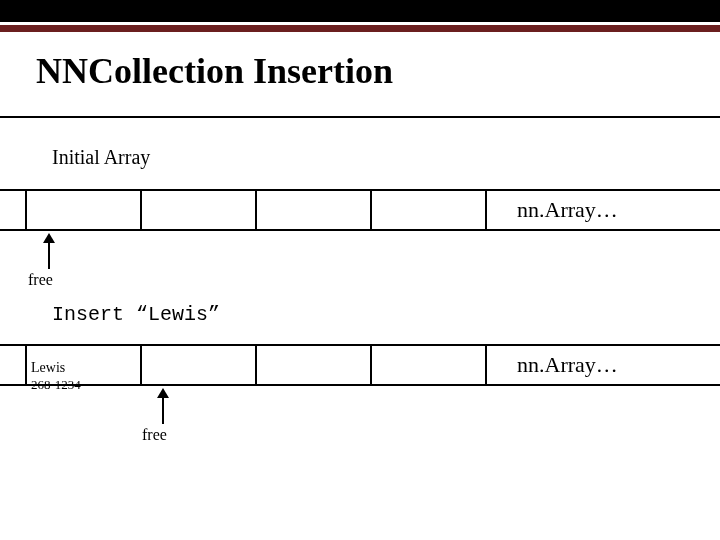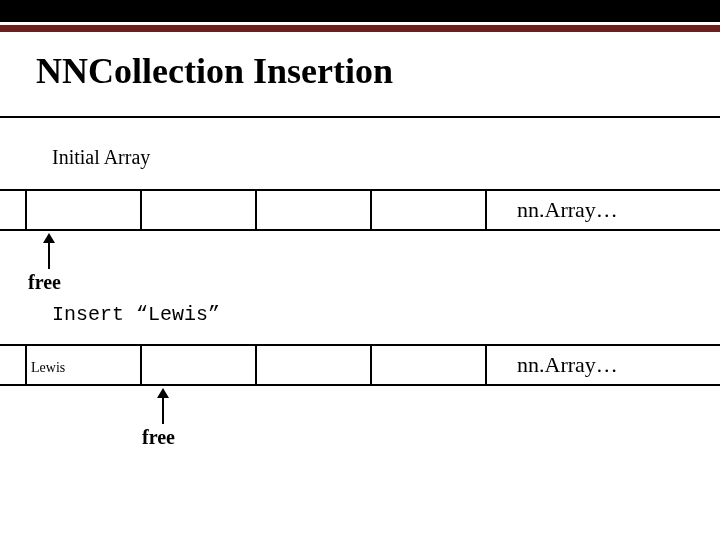--- a/index.html
+++ b/index.html
@@ -92,22 +92,22 @@
   .arrow .head {
     position: absolute;
     left: -5px; top: 0;
     width: 0; height: 0;
     border-left: 6px solid transparent;
     border-right: 6px solid transparent;
     border-bottom: 10px solid #000;
   }
   .free-label {
     position: absolute;
-    font-size: 20px;
-    font-weight: bold;
+    font-size: 16px;
+    font-weight: normal;
   }
 
 </style>
 </head>
 <body>
 
 <div class="topbar-dark"></div>
 <div class="topbar-maroon"></div>
 
 <div class="title">NNCollection Insertion</div>
@@ -134,20 +134,21 @@
   <div class="free-label" style="left:28px; top:82px;">free</div>
 </div>
 
 <div class="caption" style="margin-top:72px;font-family:Liberation Mono, monospace;">Insert “Lewis”</div>
 
 <div class="arraywrap" style="margin-top:18px;">
   <div class="array">
     <div class="leftpad"></div>
     <div class="cell">
       <div class="name">Lewis</div>
+      <div class="num">268-1234</div>
     </div>
     <div class="cell"></div>
     <div class="cell"></div>
     <div class="cell last"></div>
     <div class="trail">
       <span class="trail-label">nn.Array…</span>
     </div>
   </div>
 
   <div class="arrow" style="left:162px;">

